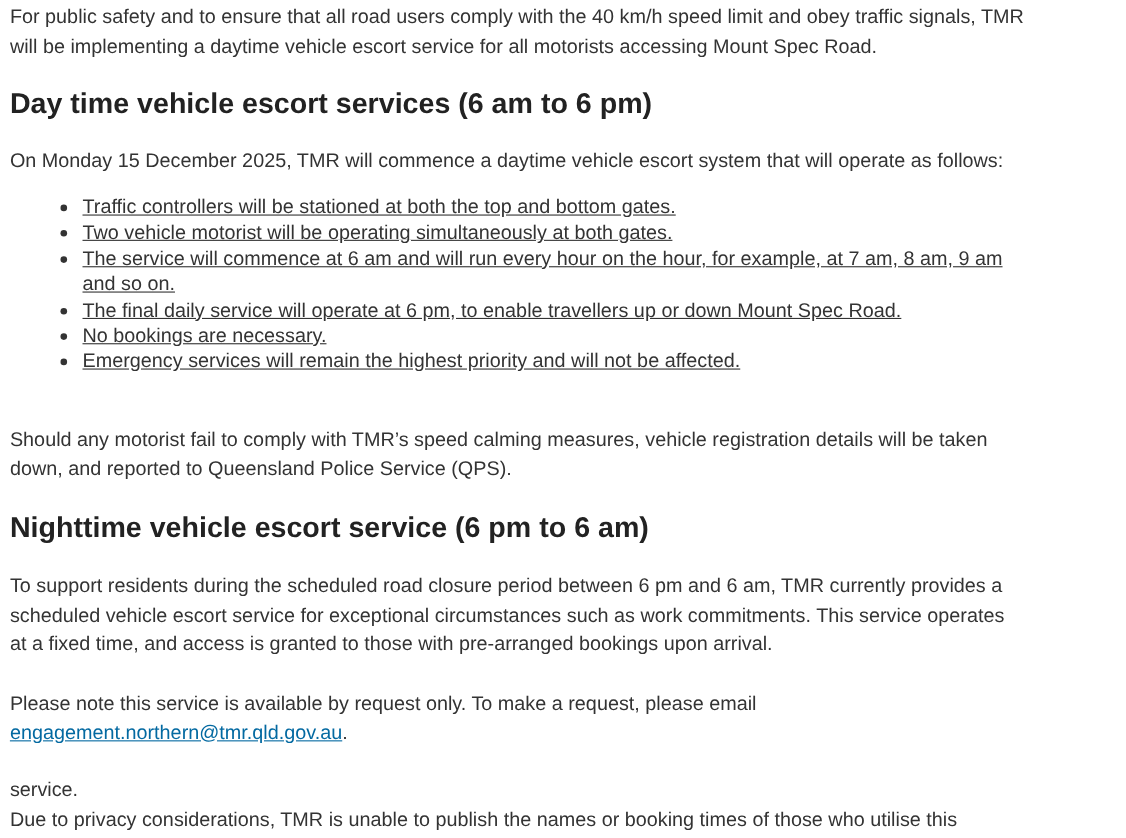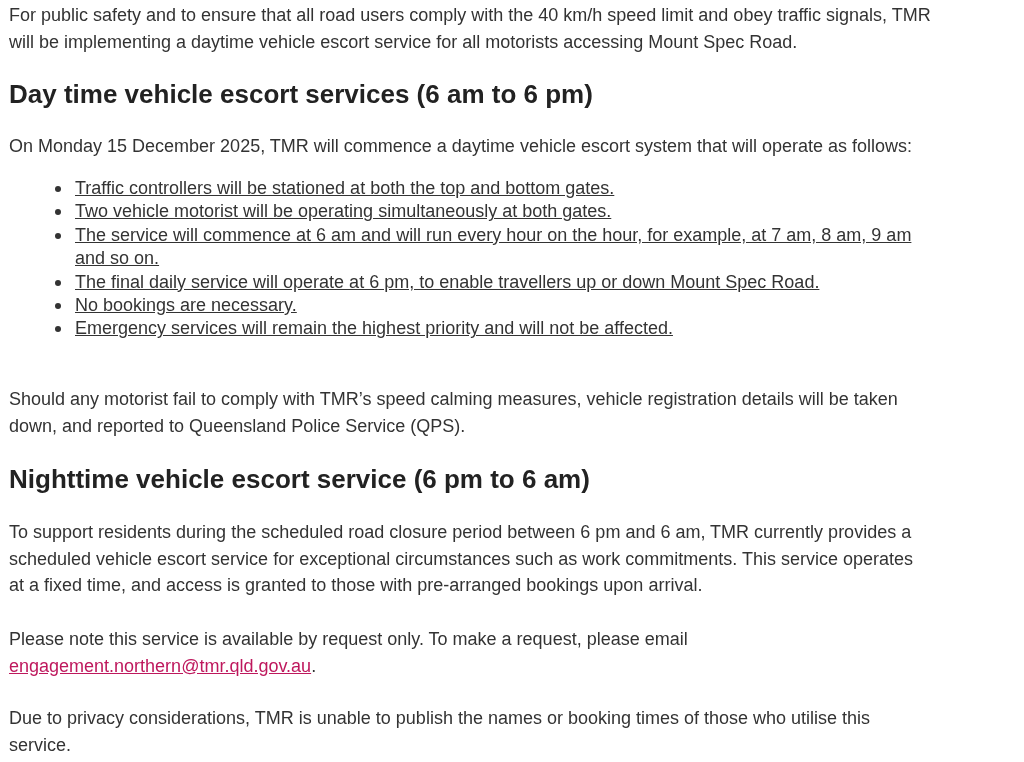--- a/index.html
+++ b/index.html
@@ -56,21 +56,21 @@
     ul li .bullet {
       position: absolute;
       left: 46px;
       top: 9px;
       width: 6px;
       height: 6px;
       border-radius: 50%;
       background: #333333;
     }
     a.email-link {
-      color: #be185d;
+      color: #0369a1;
       text-decoration: underline;
     }
     .line { display: block; }
   </style>
 </head>
 <body>
 
 <div class="page">
 
   <p class="p-intro">
@@ -122,17 +122,17 @@
     <span class="line">scheduled vehicle escort service for exceptional circumstances such as work commitments. This service operates</span>
     <span class="line">at a fixed time, and access is granted to those with pre-arranged bookings upon arrival.</span>
   </p>
 
   <p class="p-request">
     <span class="line">Please note this service is available by request only. To make a request, please email</span>
     <span class="line"><a class="email-link" href="#">engagement.northern@tmr.qld.gov.au</a><span>.</span></span>
   </p>
 
   <p class="p-privacy">
+    <span class="line">service.</span>
     <span class="line">Due to privacy considerations, TMR is unable to publish the names or booking times of those who utilise this</span>
-    <span class="line">service.</span>
   </p>
 
 </div>
 
 </body></html>

